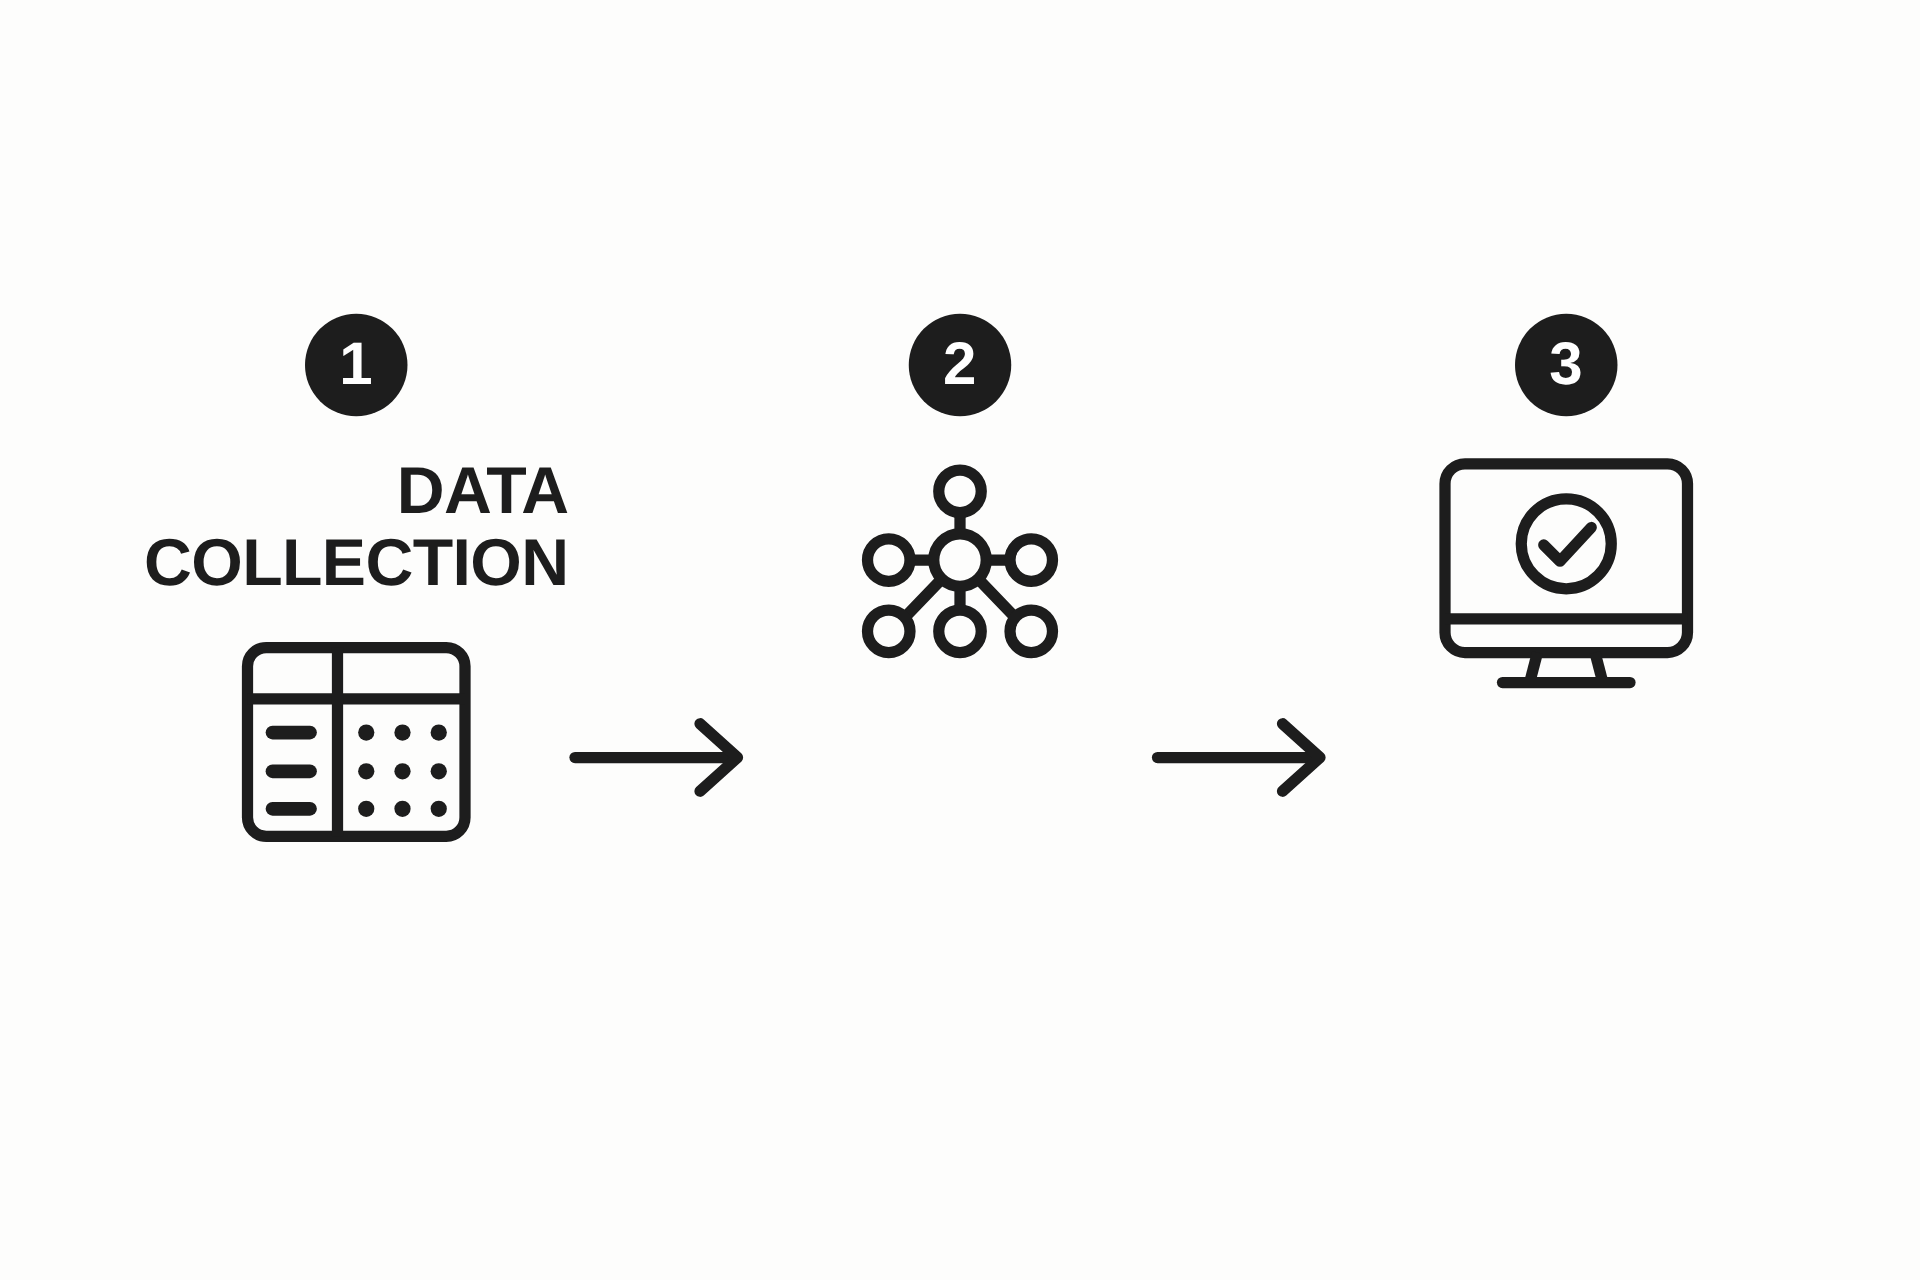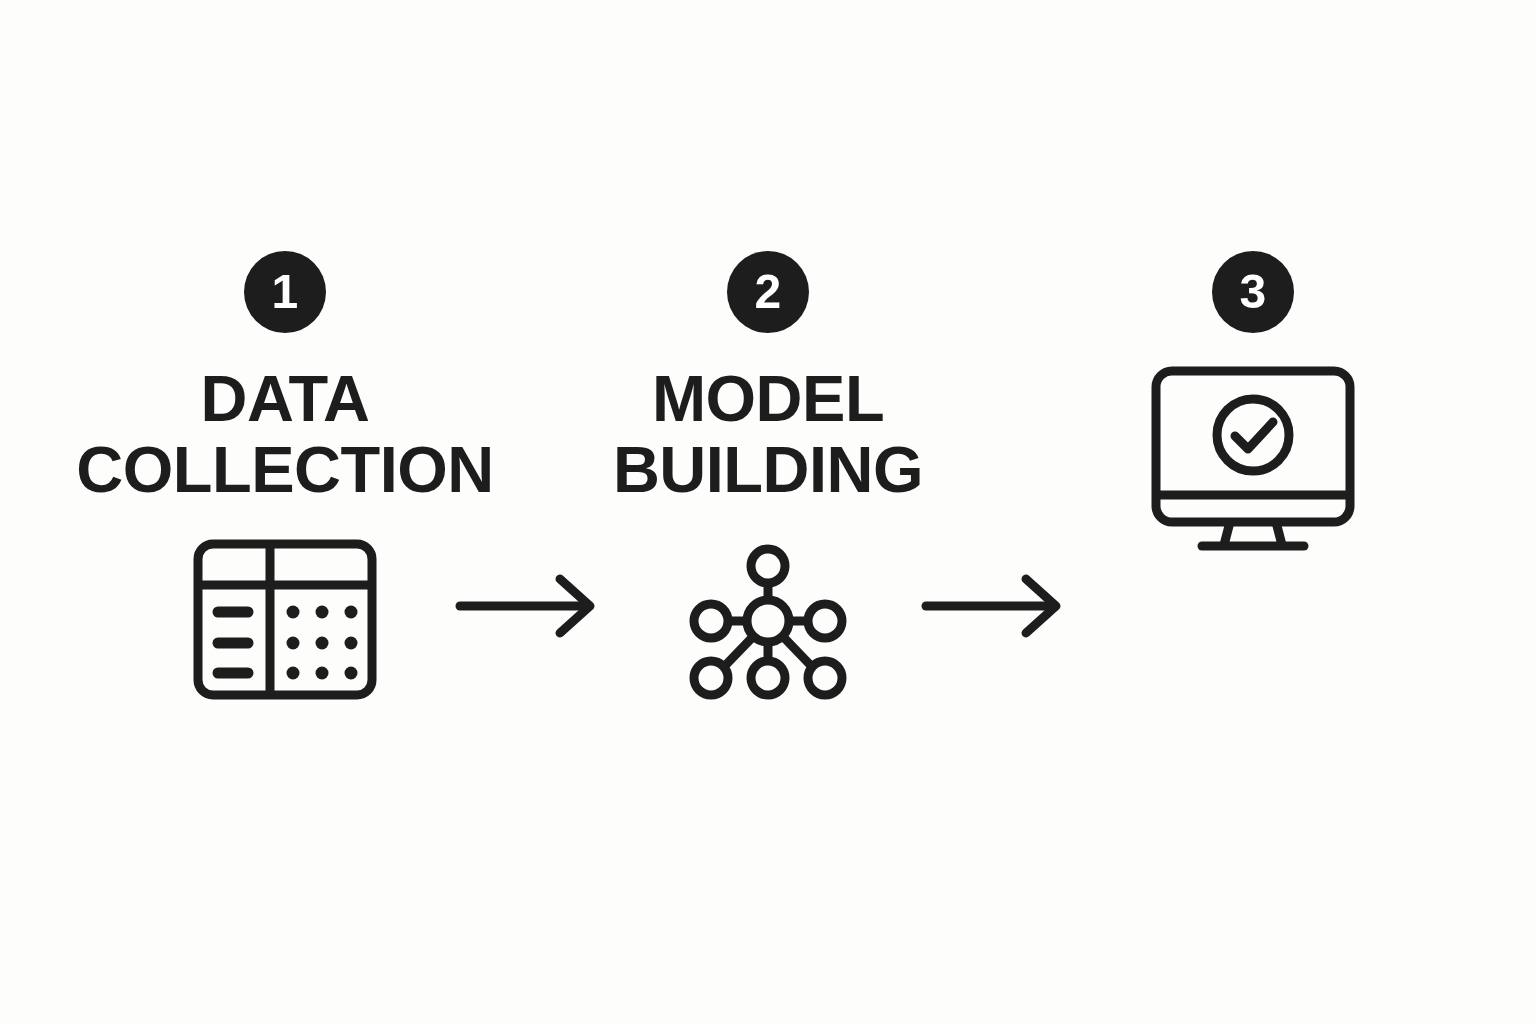--- a/index.html
+++ b/index.html
@@ -51,25 +51,25 @@
     font-weight: bold;
     line-height: 1;
     letter-spacing: 0.5px;
     font-family: "Liberation Sans", sans-serif;
   }
 
   
   .step-title {
     margin-top: 31px;
     color: #1d1d1d;
-    font-size: 65px;
+    font-size: 53px;
     font-weight: bold;
     line-height: 1.09;
     letter-spacing: -0.5px;
-    text-align: center;
+    text-align: right;
     text-transform: uppercase;
     white-space: pre-line;
     font-family: "Liberation Sans", sans-serif;
   }
 
   
   .step-icon {
     margin-top: 32px;
     height: 196px;
     display: flex;
@@ -126,22 +126,20 @@
     <svg width="142" height="66" viewBox="0 0 142 66">
       <line x1="5" y1="33" x2="132" y2="33" stroke="#1d1d1d" stroke-width="9" stroke-linecap="round"></line>
       <polyline points="105,6 135,33 105,60" fill="none" stroke="#1d1d1d" stroke-width="9" stroke-linecap="round" stroke-linejoin="round"></polyline>
     </svg>
   </div>
 
   <div class="step step-2">
     <div class="badge">
       <span class="badge-number">2</span>
     </div>
-    <div class="step-title">MODEL
-BUILDING</div>
     <div class="step-icon">
 
       <svg width="166" height="166" viewBox="0 0 166 166">
         <g stroke="#1d1d1d" stroke-width="9" stroke-linecap="round" fill="none">
 
           <line x1="83" y1="83" x2="83" y2="33"></line>
           <line x1="83" y1="83" x2="31" y2="83"></line>
           <line x1="83" y1="83" x2="135" y2="83"></line>
           <line x1="83" y1="83" x2="33" y2="135"></line>
           <line x1="83" y1="83" x2="83" y2="137"></line>

